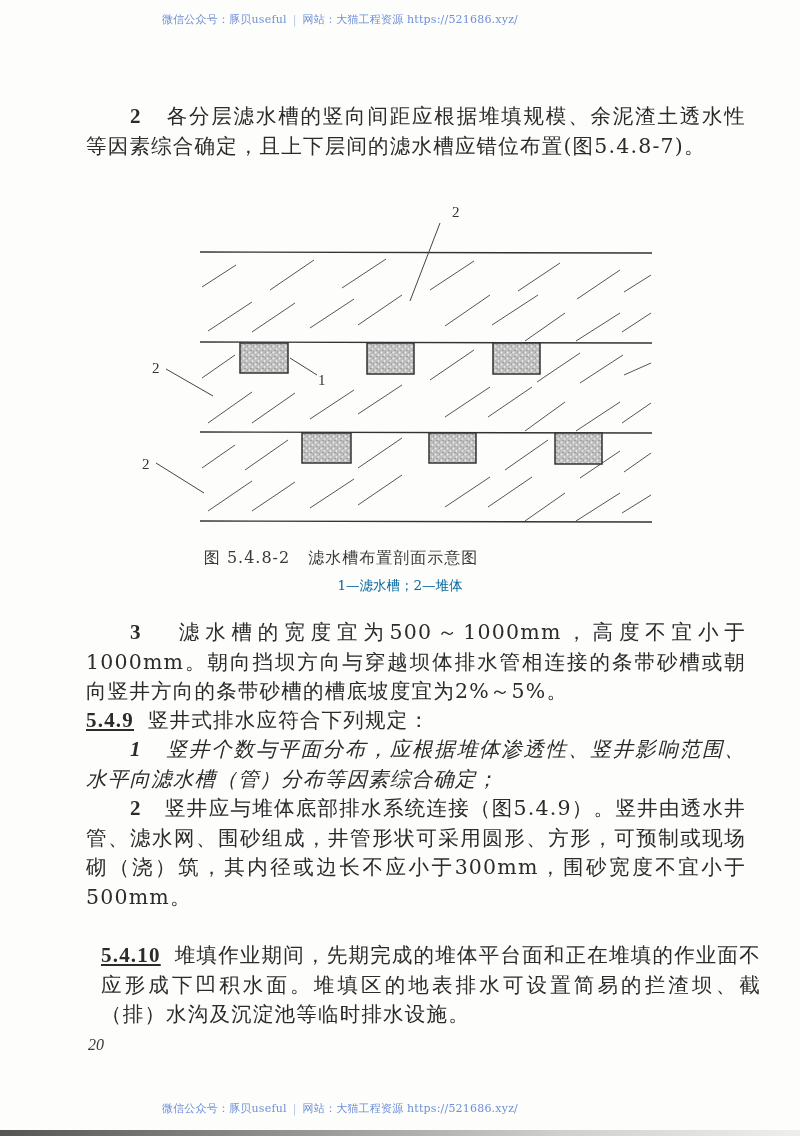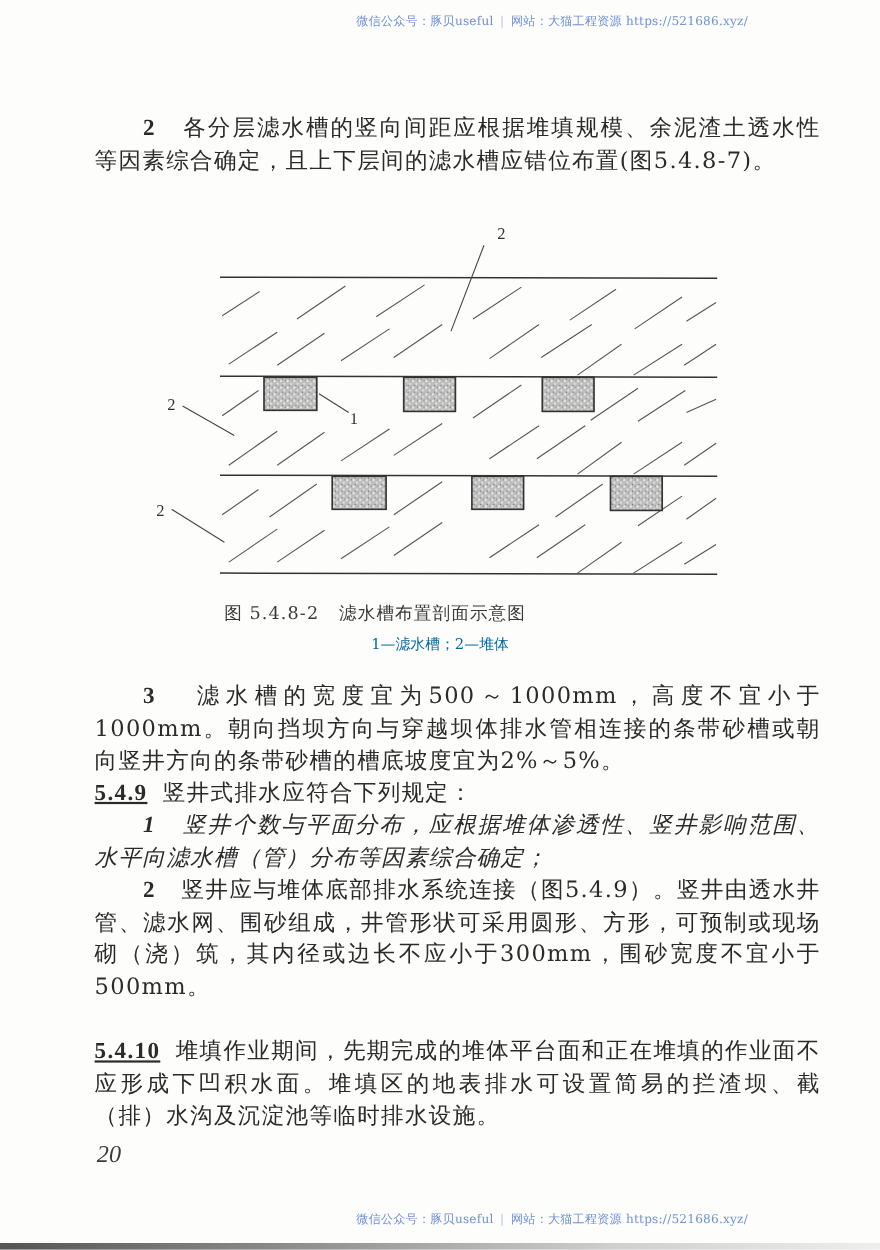--- a/index.html
+++ b/index.html
@@ -1,53 +1,53 @@
 <!DOCTYPE html>
 <html><head>
   <meta charset="utf-8">
   <style>
     html, body { margin: 0; padding: 0; }
     body {
       width: 800px; height: 1136px; background: #fdfdfc; position: relative; overflow: hidden;
       font-family: "DejaVu Serif", "Liberation Serif", serif; color: #2b2b2b;
     }
     .watermark {
-      position: absolute; left: 0; width: 680px; text-align: right;
+      position: absolute; left: 0; width: 680px; text-align: center;
       font-size: 11px; color: #6f8fd6; letter-spacing: 0.2px;
       font-family: "DejaVu Serif", serif;
     }
     .watermark.top { top: 12px; }
     .watermark.bottom { top: 1101px; }
     .wm-sep { color: #b6c4ea; margin: 0 6px; }
     .para {
       position: absolute; left: 86px; width: 660px;
       font-size: 20.5px; line-height: 29.5px; letter-spacing: 1.2px;
       text-align: justify; text-align-last: left;
     }
     .para .indent { display: inline-block; width: 44px; }
     .num { font-weight: bold; font-family: "Liberation Serif", serif; font-size: 21px; }
     .sec { font-weight: bold; font-family: "Liberation Serif", serif; font-size: 21px; margin-right: 14px; text-decoration: underline; }
     .p1 { top: 102px; }
     .p3 { top: 618px; }
     .p549 { top: 706px; }
     .p549-1 { top: 735px; font-style: italic; }
     .p549-2 { top: 794px; }
-    .p5410 { top: 941px; }
+    .p5410 { top: 941px; margin-left: 15px; }
     .figure { position: absolute; left: 140px; top: 195px; width: 520px; height: 340px; }
     .fig-caption {
       position: absolute; left: 0; width: 682px; top: 548px; text-align: center;
       font-size: 16px; letter-spacing: 1px; color: #3a3a3a;
     }
     .fig-caption .cap-num { margin-right: 18px; }
     .fig-legend {
       position: absolute; left: 0; width: 800px; top: 577px; text-align: center;
       font-size: 13.5px; color: #0369a1;
     }
     .page-number {
-      position: absolute; left: 88px; top: 1036px; font-size: 22px; font-style: italic;
+      position: absolute; left: 88px; top: 1036px; font-size: 16px; font-style: italic;
       font-family: "Liberation Serif", serif; color: #3a3a3a;
     }
     .bottom-edge {
       position: absolute; left: 0; top: 1130px; width: 800px; height: 6px;
       background: linear-gradient(to right, #555 0%, #888 30%, #cfcfcf 70%, #eee 100%);
     }
   </style>
 </head>
 <body>
 

